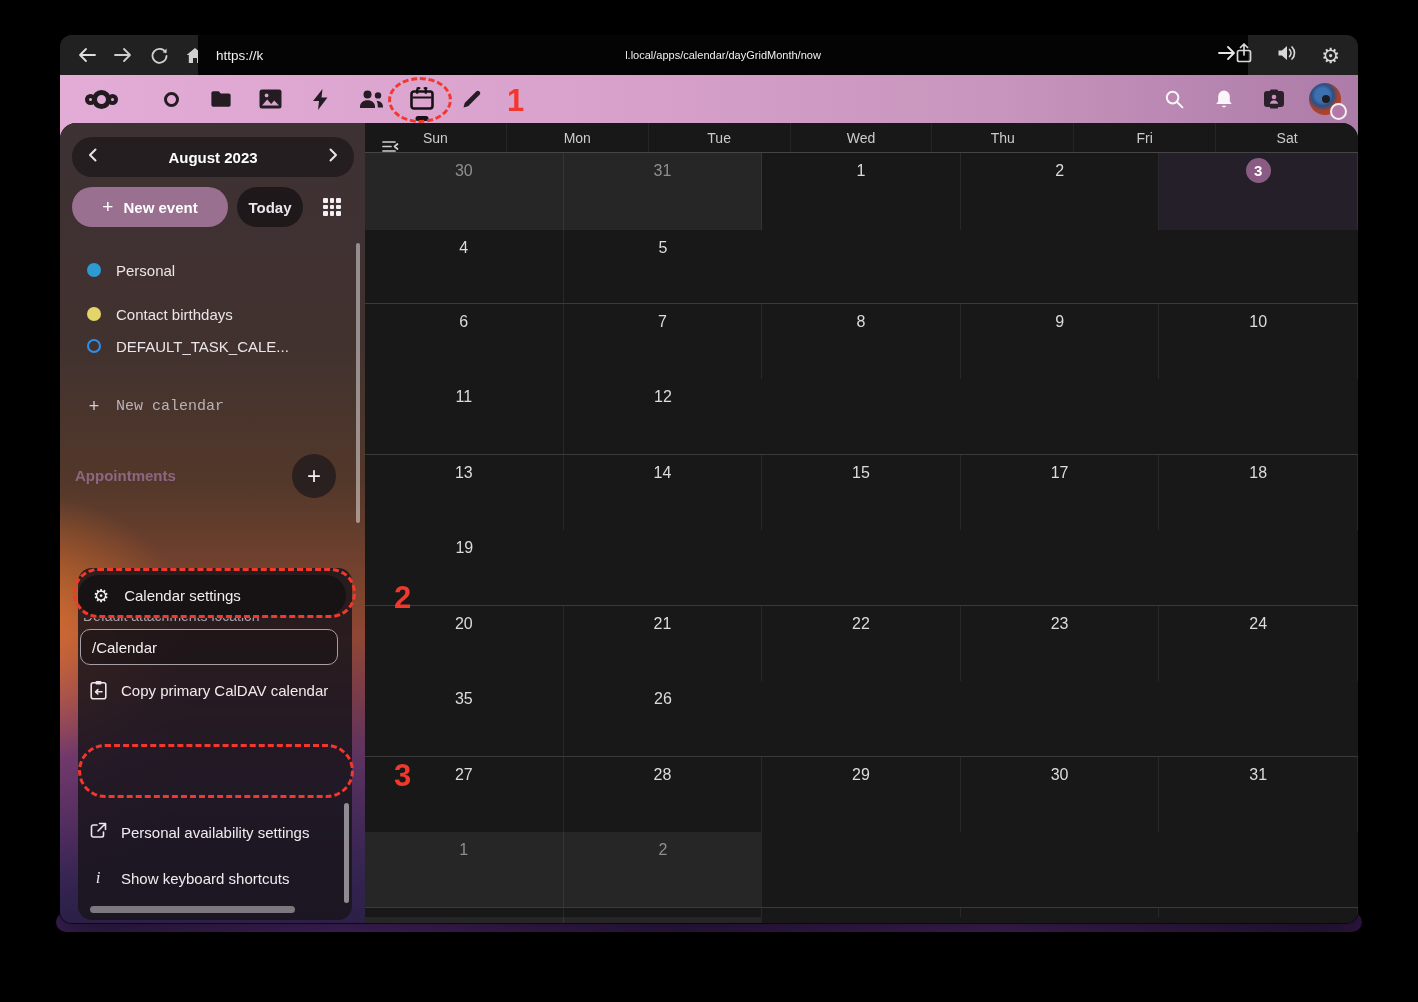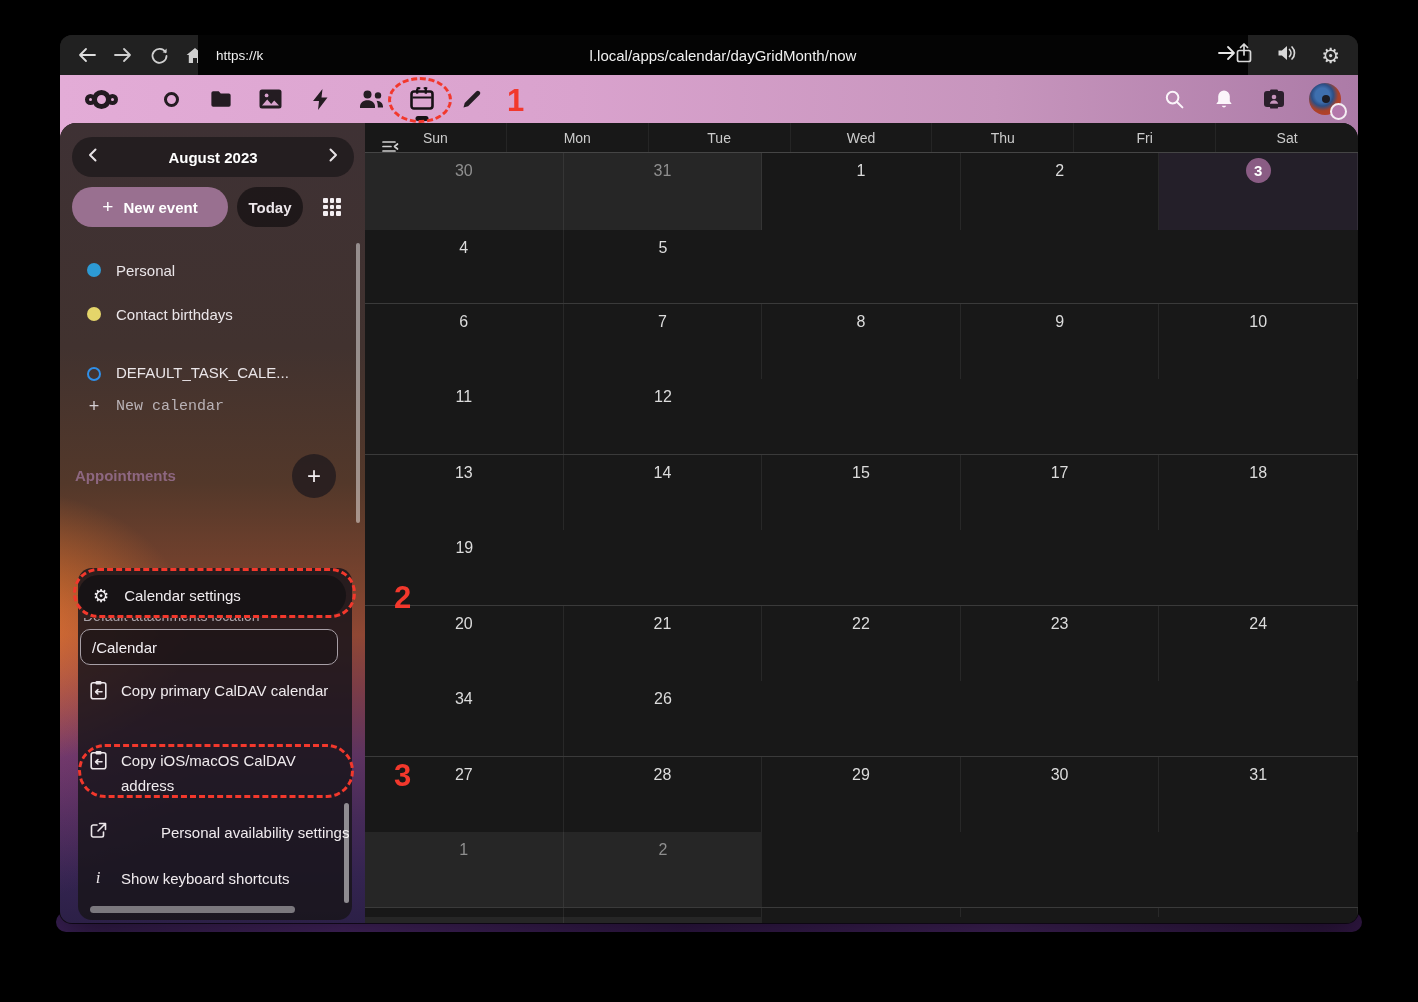--- a/index.html
+++ b/index.html
@@ -15,21 +15,21 @@
   .window{position:absolute; left:60px; top:35px; width:1298px; height:888px; border-radius:12px; overflow:hidden;
     background:#1f1f1f; box-shadow:0 0 0 1px rgba(0,0,0,.65), 0 18px 46px rgba(0,0,0,.55);}
 
   
   .browser-bar{position:relative; height:40px; background:#212121;}
   .bnav{position:absolute; top:0; height:40px; display:flex; align-items:center; color:#d8d8d8;}
   .bnav svg{display:block;}
   .bicon{width:26px; display:flex; justify-content:center; cursor:default;}
   .url-bar{position:absolute; left:138px; top:0; width:1050px; height:40px; background:#040404; display:flex; align-items:center;}
   .url-left{position:absolute; left:18px; color:#f0f0f0; font-size:13.5px;}
-  .url-right{position:absolute; left:0; right:0; text-align:center; color:#f0f0f0; font-size:15px;}
+  .url-right{position:absolute; left:0; right:0; text-align:center; color:#f0f0f0; font-size:11px;}
   .go-arrow{position:absolute; right:12px; top:10px;}
   .bar-right{position:absolute; right:0; top:0; height:40px; display:flex; align-items:center; gap:24px; padding-right:18px;}
 
   
   .nc-header{position:relative; height:64px;
     background:linear-gradient(90deg,#e3acd7 0%,#d9a2cd 40%,#c795bd 72%,#ac7ba7 100%);}
   .nc-icon{position:absolute; top:0; height:48px; display:flex; align-items:center; justify-content:center; width:36px;}
   .logo{display:flex; align-items:center;}
   .lc{border-radius:50%; border:4px solid #221a20;}
   .lc.s{width:11px; height:11px;}
@@ -270,21 +270,21 @@
 
       <div id="cal-list">
           <div class="cal-row" style="top: 132px;">
             <span class="dot" style="background: rgb(45, 154, 212);"></span>
             <span>Personal</span>
           </div>
           <div class="cal-row" style="top: 176px;">
             <span class="dot" style="background: rgb(228, 213, 106);"></span>
             <span>Contact birthdays</span>
           </div>
-          <div class="cal-row" style="top: 228px; align-items: flex-end;">
+          <div class="cal-row" style="top: 208px;">
             <span class="dot" style="border: 2px solid rgb(47, 143, 232); background: transparent;"></span>
             <span>DEFAULT_TASK_CALE...</span>
           </div>
         </div>
 
       <div class="cal-row" style="top:268px;">
         <span class="plus-glyph">+</span>
         <span style="color:#b9b2b6;font-family:Liberation Mono, monospace;">New calendar</span>
       </div>
 
@@ -305,31 +305,21 @@
         <div class="p-item" style="top:110px;">
           <span class="ic">
             <svg width="17" height="20" viewBox="0 0 17 20">
                 <rect x="1.2" y="2.8" width="14.6" height="16" rx="2" stroke="#ebe6e9" stroke-width="1.6" fill="none"></rect>
                 <rect x="5.5" y="1" width="6" height="3.4" rx="1.2" fill="#ebe6e9"></rect>
                 <path d="M12 11.8H5.8M7.9 9.6l-2.3 2.2 2.3 2.2" stroke="#ebe6e9" stroke-width="1.6" fill="none" stroke-linecap="round" stroke-linejoin="round"></path>
               </svg>
             </span>
           <span class="txt">Copy primary CalDAV calendar</span>
         </div>
-        <div class="p-item" style="top:180px;">
-          <span class="ic">
-            <svg width="17" height="20" viewBox="0 0 17 20">
-                <rect x="1.2" y="2.8" width="14.6" height="16" rx="2" stroke="#ebe6e9" stroke-width="1.6" fill="none"></rect>
-                <rect x="5.5" y="1" width="6" height="3.4" rx="1.2" fill="#ebe6e9"></rect>
-                <path d="M12 11.8H5.8M7.9 9.6l-2.3 2.2 2.3 2.2" stroke="#ebe6e9" stroke-width="1.6" fill="none" stroke-linecap="round" stroke-linejoin="round"></path>
-              </svg>
-            </span>
-          <span class="txt">Copy iOS/macOS CalDAV address</span>
-        </div>
-        <div class="p-item" style="top:252px;gap:40px;">
+        <div class="p-item" style="top:252px;">
           <span class="ic">
             <svg width="17" height="17" viewBox="0 0 17 17">
                 <path d="M7 3H3.2A1.7 1.7 0 0 0 1.5 4.7v8.6A1.7 1.7 0 0 0 3.2 15h8.6a1.7 1.7 0 0 0 1.7-1.7V10" stroke="#ebe6e9" stroke-width="1.6" fill="none" stroke-linecap="round"></path>
                 <path d="M9.5 1.5h6v6M14.8 2.2L8 9" stroke="#ebe6e9" stroke-width="1.6" fill="none" stroke-linecap="round" stroke-linejoin="round"></path>
               </svg>
             </span>
           <span class="txt" style="white-space:nowrap; width:auto;">Personal availability settings</span>
         </div>
         <div class="p-item" style="top:298px;">
           <span class="ic">
@@ -384,21 +374,21 @@
             <div class="cell">17</div>
             <div class="cell">18</div>
             <div class="cell">19</div>
           </div>
           <div class="week">
             <div class="cell">20</div>
             <div class="cell">21</div>
             <div class="cell">22</div>
             <div class="cell">23</div>
             <div class="cell">24</div>
-            <div class="cell">34</div>
+            <div class="cell">35</div>
             <div class="cell">26</div>
           </div>
           <div class="week">
             <div class="cell">27</div>
             <div class="cell">28</div>
             <div class="cell">29</div>
             <div class="cell">30</div>
             <div class="cell">31</div>
             <div class="cell muted">1</div>
             <div class="cell muted">2</div>

